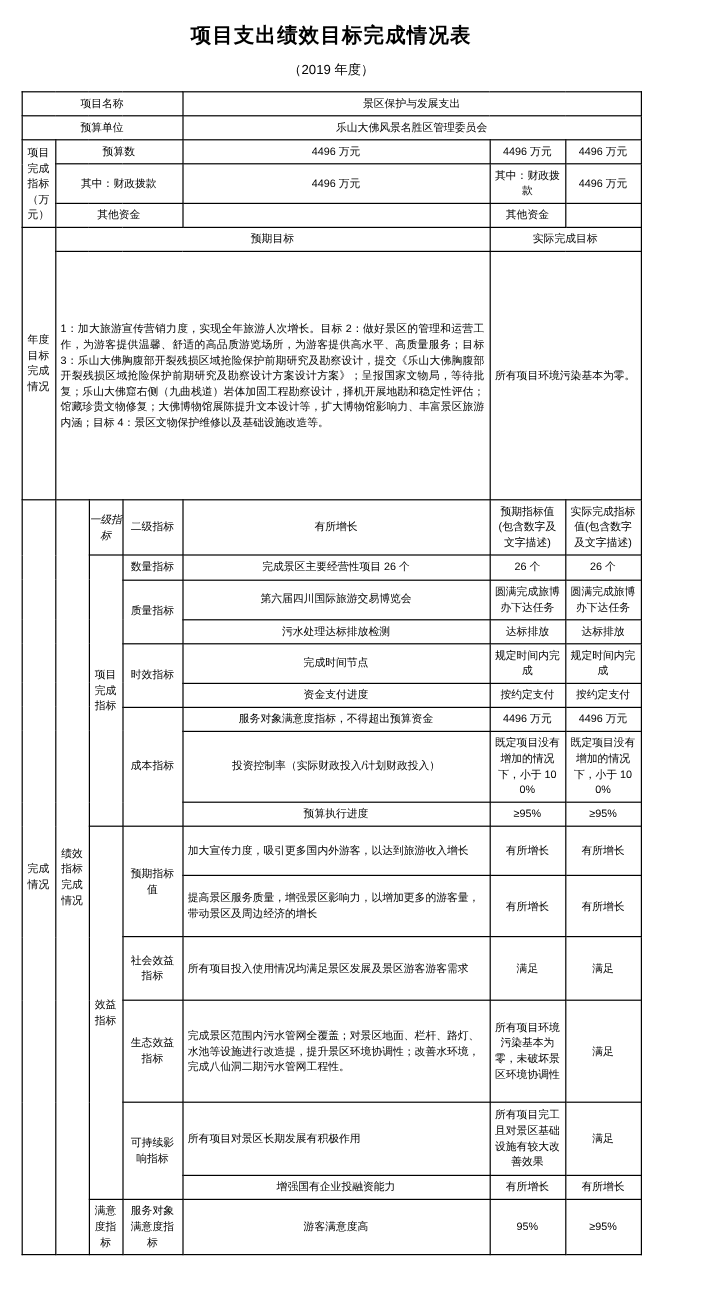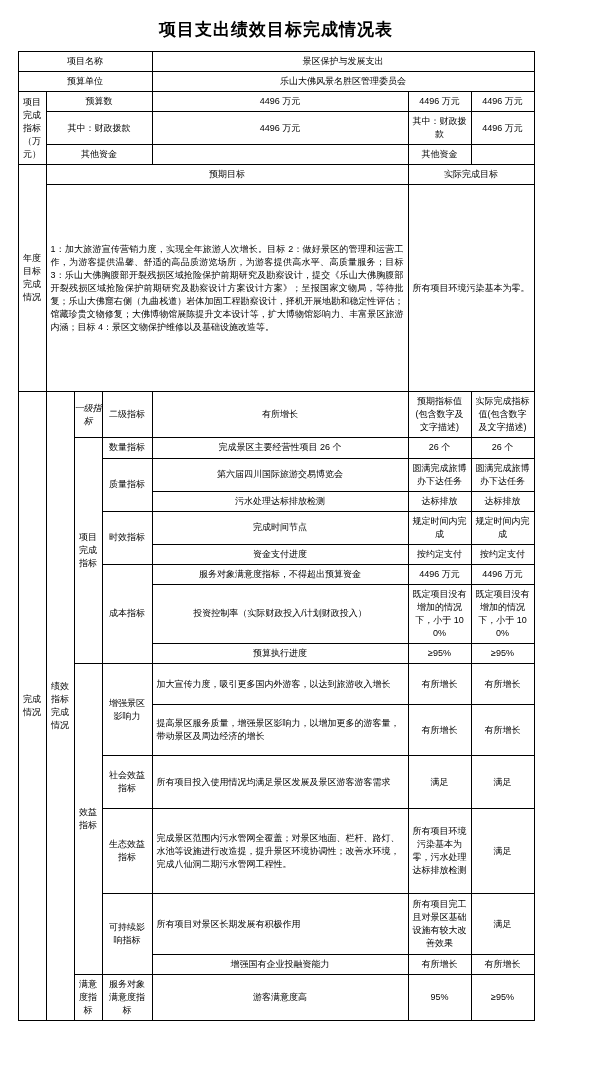--- a/index.html
+++ b/index.html
@@ -54,20 +54,21 @@
     line-height:1.55;
     font-size:9px;
   }
 </style>
 </head>
 <body>
 
 <div class="page">
 
   <div class="doc-title">项目支出绩效目标完成情况表</div>
+  <div class="doc-subtitle">（2019 年度）</div>
 
   <table class="main">
     <colgroup>
       <col style="width:28px">
       <col style="width:28px">
       <col style="width:28px">
       <col style="width:50px">
       <col style="width:128px">
       <col style="width:128px">
       <col style="width:63px">
@@ -169,40 +170,40 @@
       <td class="c">既定项目没有增加的情况下，小于 100%</td>
     </tr>
     <tr>
       <td class="c" colspan="2">预算执行进度</td>
       <td class="c">≥95%</td>
       <td class="c">≥95%</td>
     </tr>
 
     <tr>
       <td class="vert" rowspan="6" style="padding:2px 1px;">效益指标</td>
-      <td class="c" rowspan="2">增强景区影响力</td>
+      <td class="c" rowspan="2">预期指标值</td>
       <td class="l" colspan="2" style="height:34px;margin-left:32px;">加大宣传力度，吸引更多国内外游客，以达到旅游收入增长</td>
       <td class="c">有所增长</td>
       <td class="c">有所增长</td>
     </tr>
     <tr>
       <td class="l" colspan="2" style="height:44px;">提高景区服务质量，增强景区影响力，以增加更多的游客量，带动景区及周边经济的增长</td>
       <td class="c">有所增长</td>
       <td class="c">有所增长</td>
     </tr>
     <tr>
       <td class="c">社会效益指标</td>
       <td class="l" colspan="2" style="height:46px;">所有项目投入使用情况均满足景区发展及景区游客游客需求</td>
       <td class="c">满足</td>
       <td class="c">满足</td>
     </tr>
     <tr>
       <td class="c">生态效益指标</td>
       <td class="l" colspan="2" style="height:78px;">完成景区范围内污水管网全覆盖；对景区地面、栏杆、路灯、水池等设施进行改造提，提升景区环境协调性；改善水环境，完成八仙洞二期污水管网工程性。</td>
-      <td class="c">所有项目环境污染基本为零，污水处理达标排放检测</td>
+      <td class="c">所有项目环境污染基本为零，未破坏景区环境协调性</td>
       <td class="c">满足</td>
     </tr>
     <tr>
       <td class="c" rowspan="2">可持续影响指标</td>
       <td class="l" colspan="2" style="height:54px;">所有项目对景区长期发展有积极作用</td>
       <td class="c">所有项目完工且对景区基础设施有较大改善效果</td>
       <td class="c">满足</td>
     </tr>
     <tr>
       <td class="c" colspan="2">增强国有企业投融资能力</td>

